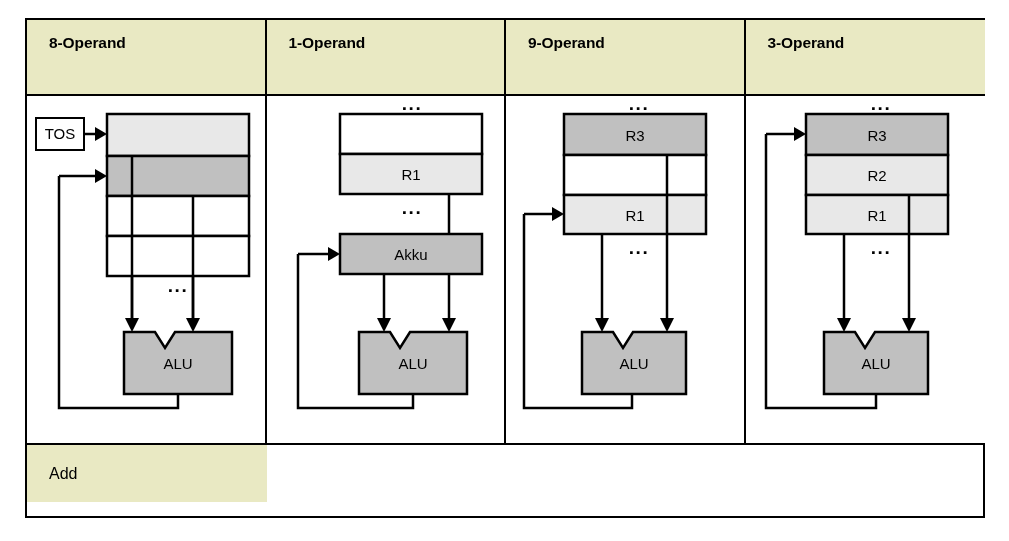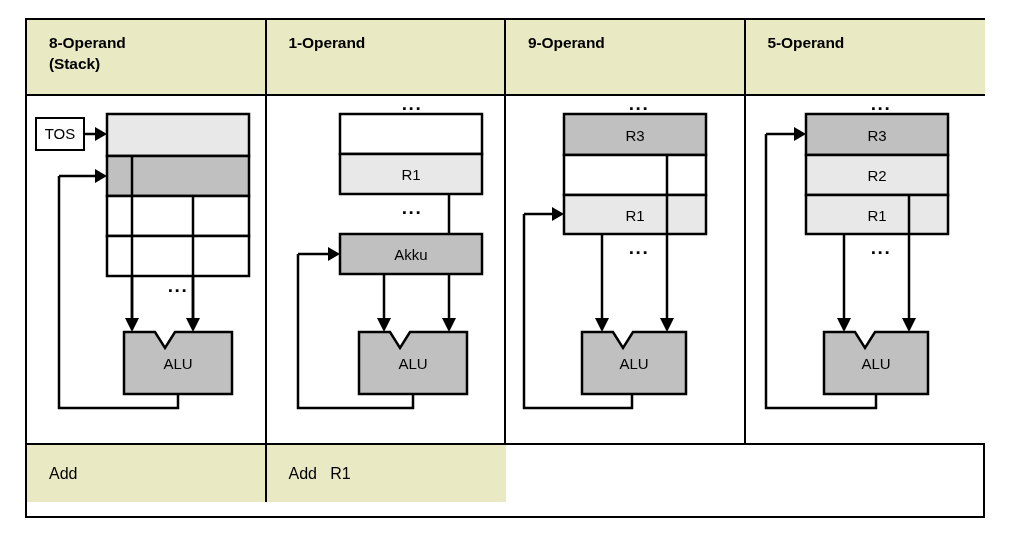--- a/index.html
+++ b/index.html
@@ -75,31 +75,30 @@
 </style>
 </head>
 <body>
 
 <div id="page">
   <div class="table">
 
     <div class="row-headers">
       <div class="cell hdr">
         <span>8-Operand</span>
-        <span class="l2">(Stack)</span>
       </div>
       <div class="cell hdr">
         <span>1-Operand</span>
       </div>
       <div class="cell hdr">
         <span>9-Operand</span>
         <span class="l2"></span>
       </div>
       <div class="cell hdr">
-        <span>5-Operand</span>
+        <span>3-Operand</span>
         <span class="l2"></span>
       </div>
     </div>
 
     <div class="row-bodies">
 
       <div class="cell body-cell">
         <svg width="238" height="349" viewBox="0 0 238 349">
 
           <line x1="105" y1="180" x2="105" y2="205" stroke="#000" stroke-width="2.5"></line>
@@ -221,17 +220,16 @@
           <polygon points="48,31 60,38 48,45" fill="#000"></polygon>
 
           <path d="M78 236 L109 236 L119 252 L129 236 L182 236 L182 298 L78 298 Z" fill="#c0c0c0" stroke="#000" stroke-width="2.5"></path>
           <text class="ttl" x="130" y="273" text-anchor="middle">ALU</text>
         </svg>
       </div>
     </div>
 
     <div class="row-instr">
       <div class="cell instr">Add</div>
-      <div class="cell instr">Add   R1</div>
     </div>
 
   </div>
 </div>
 
 </body></html>

